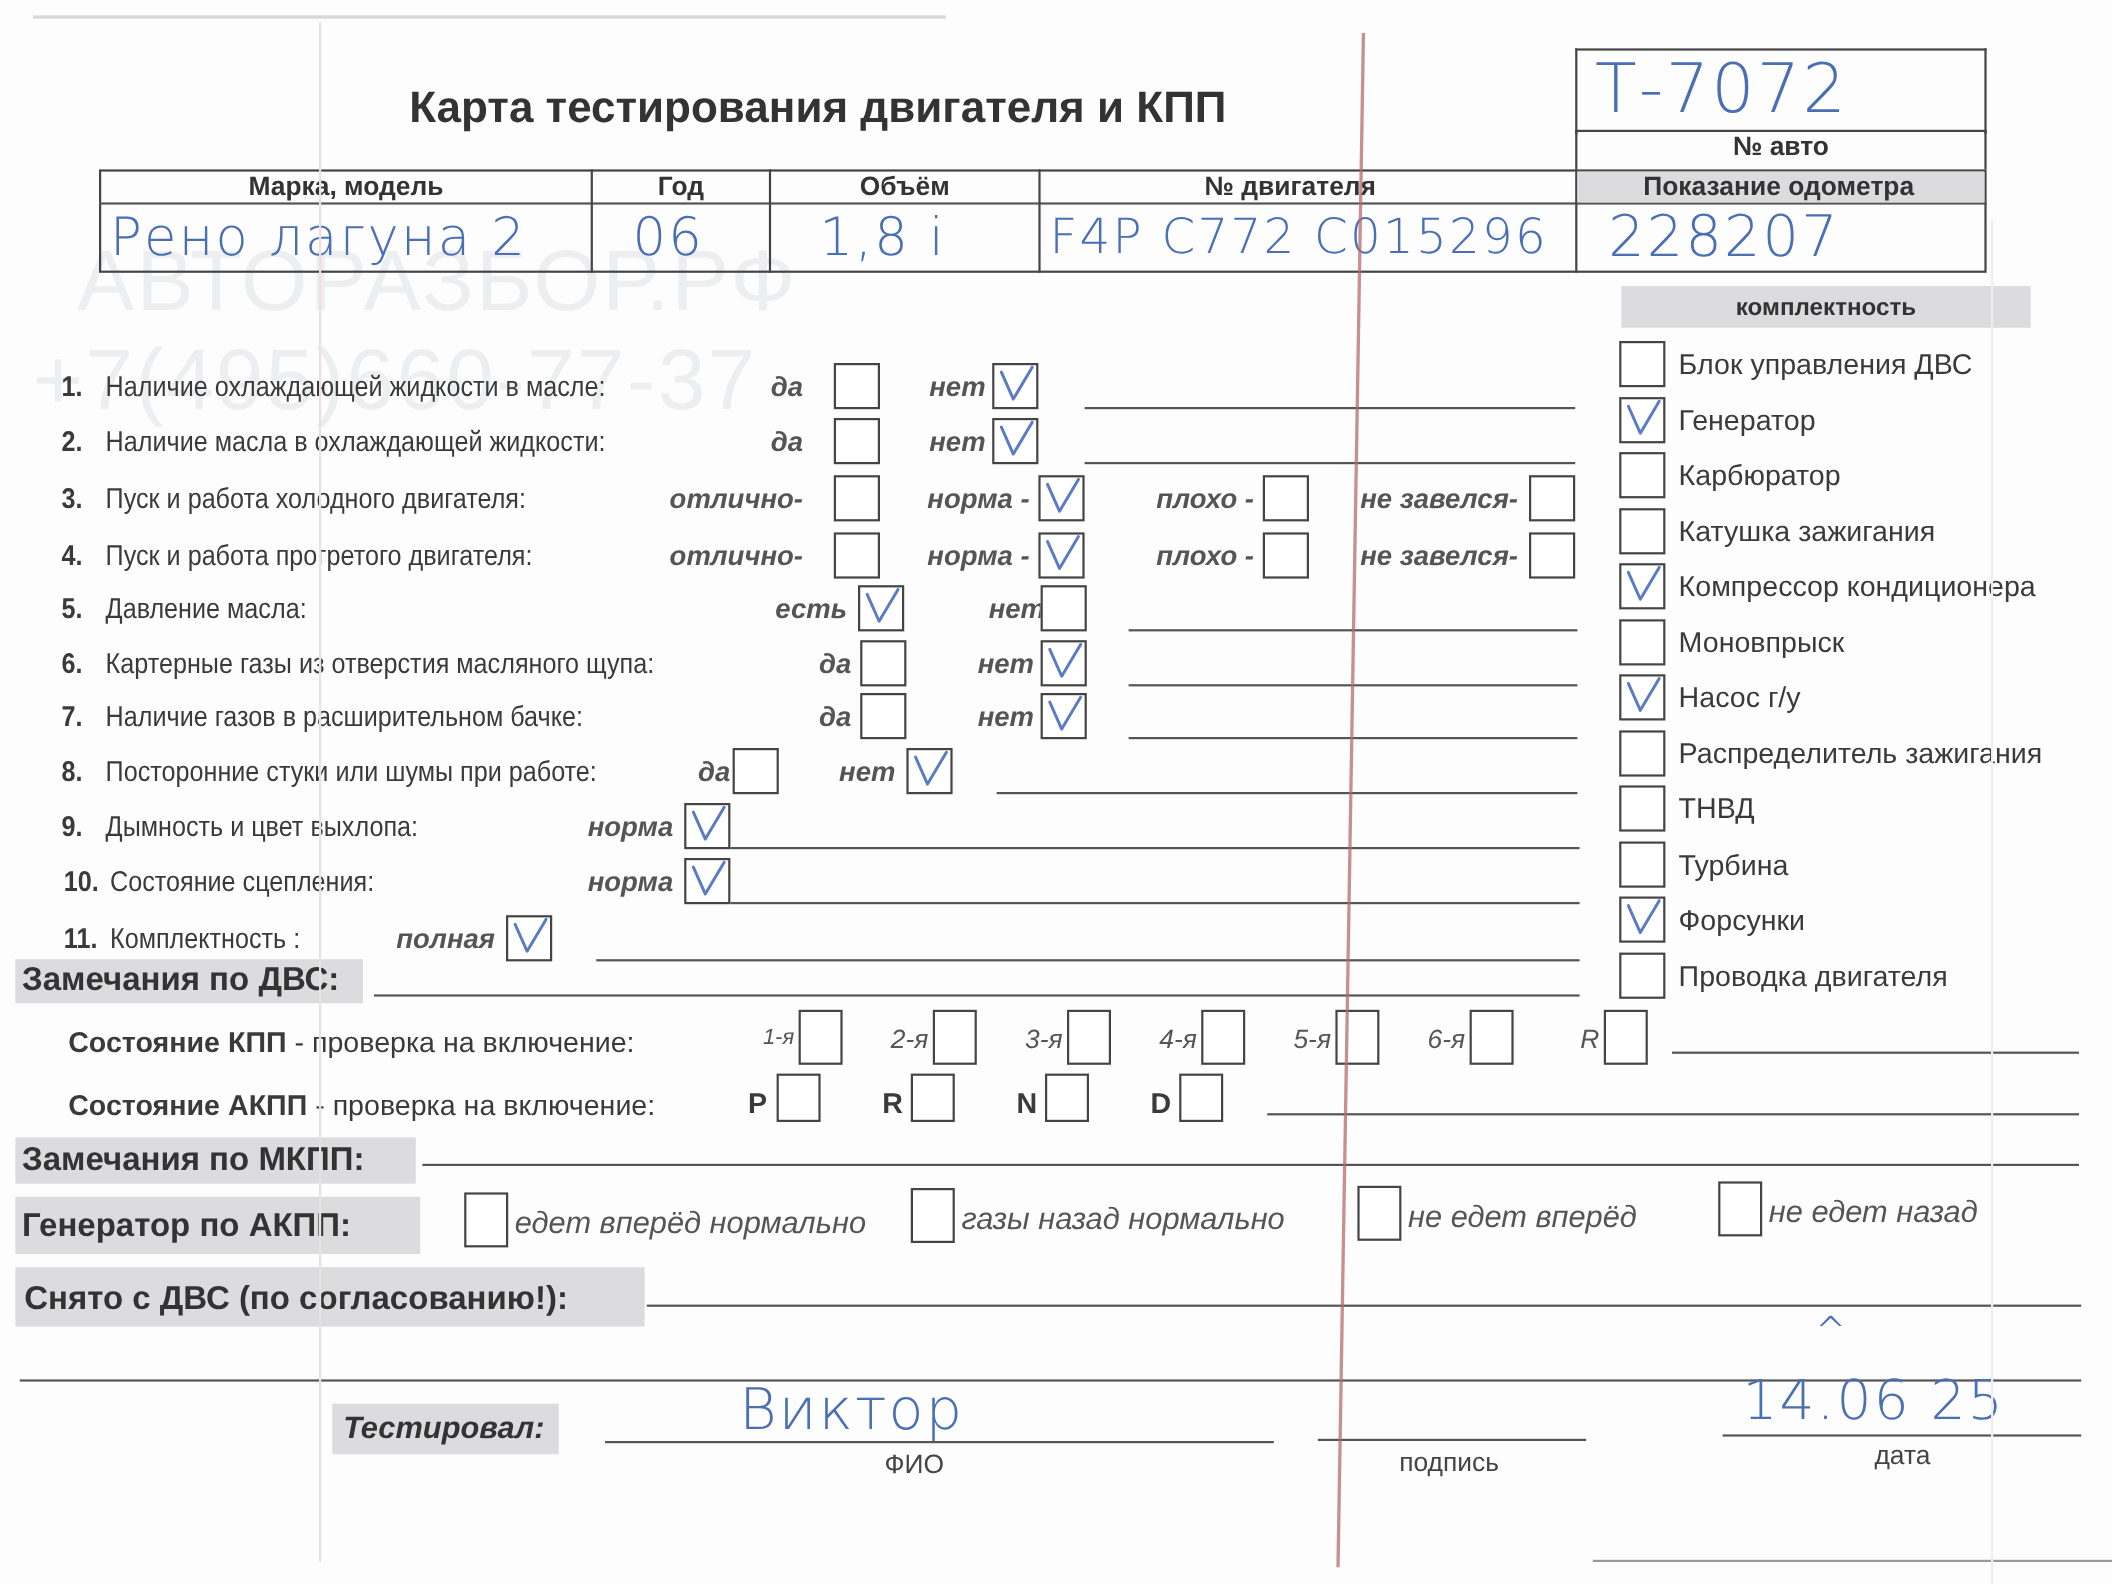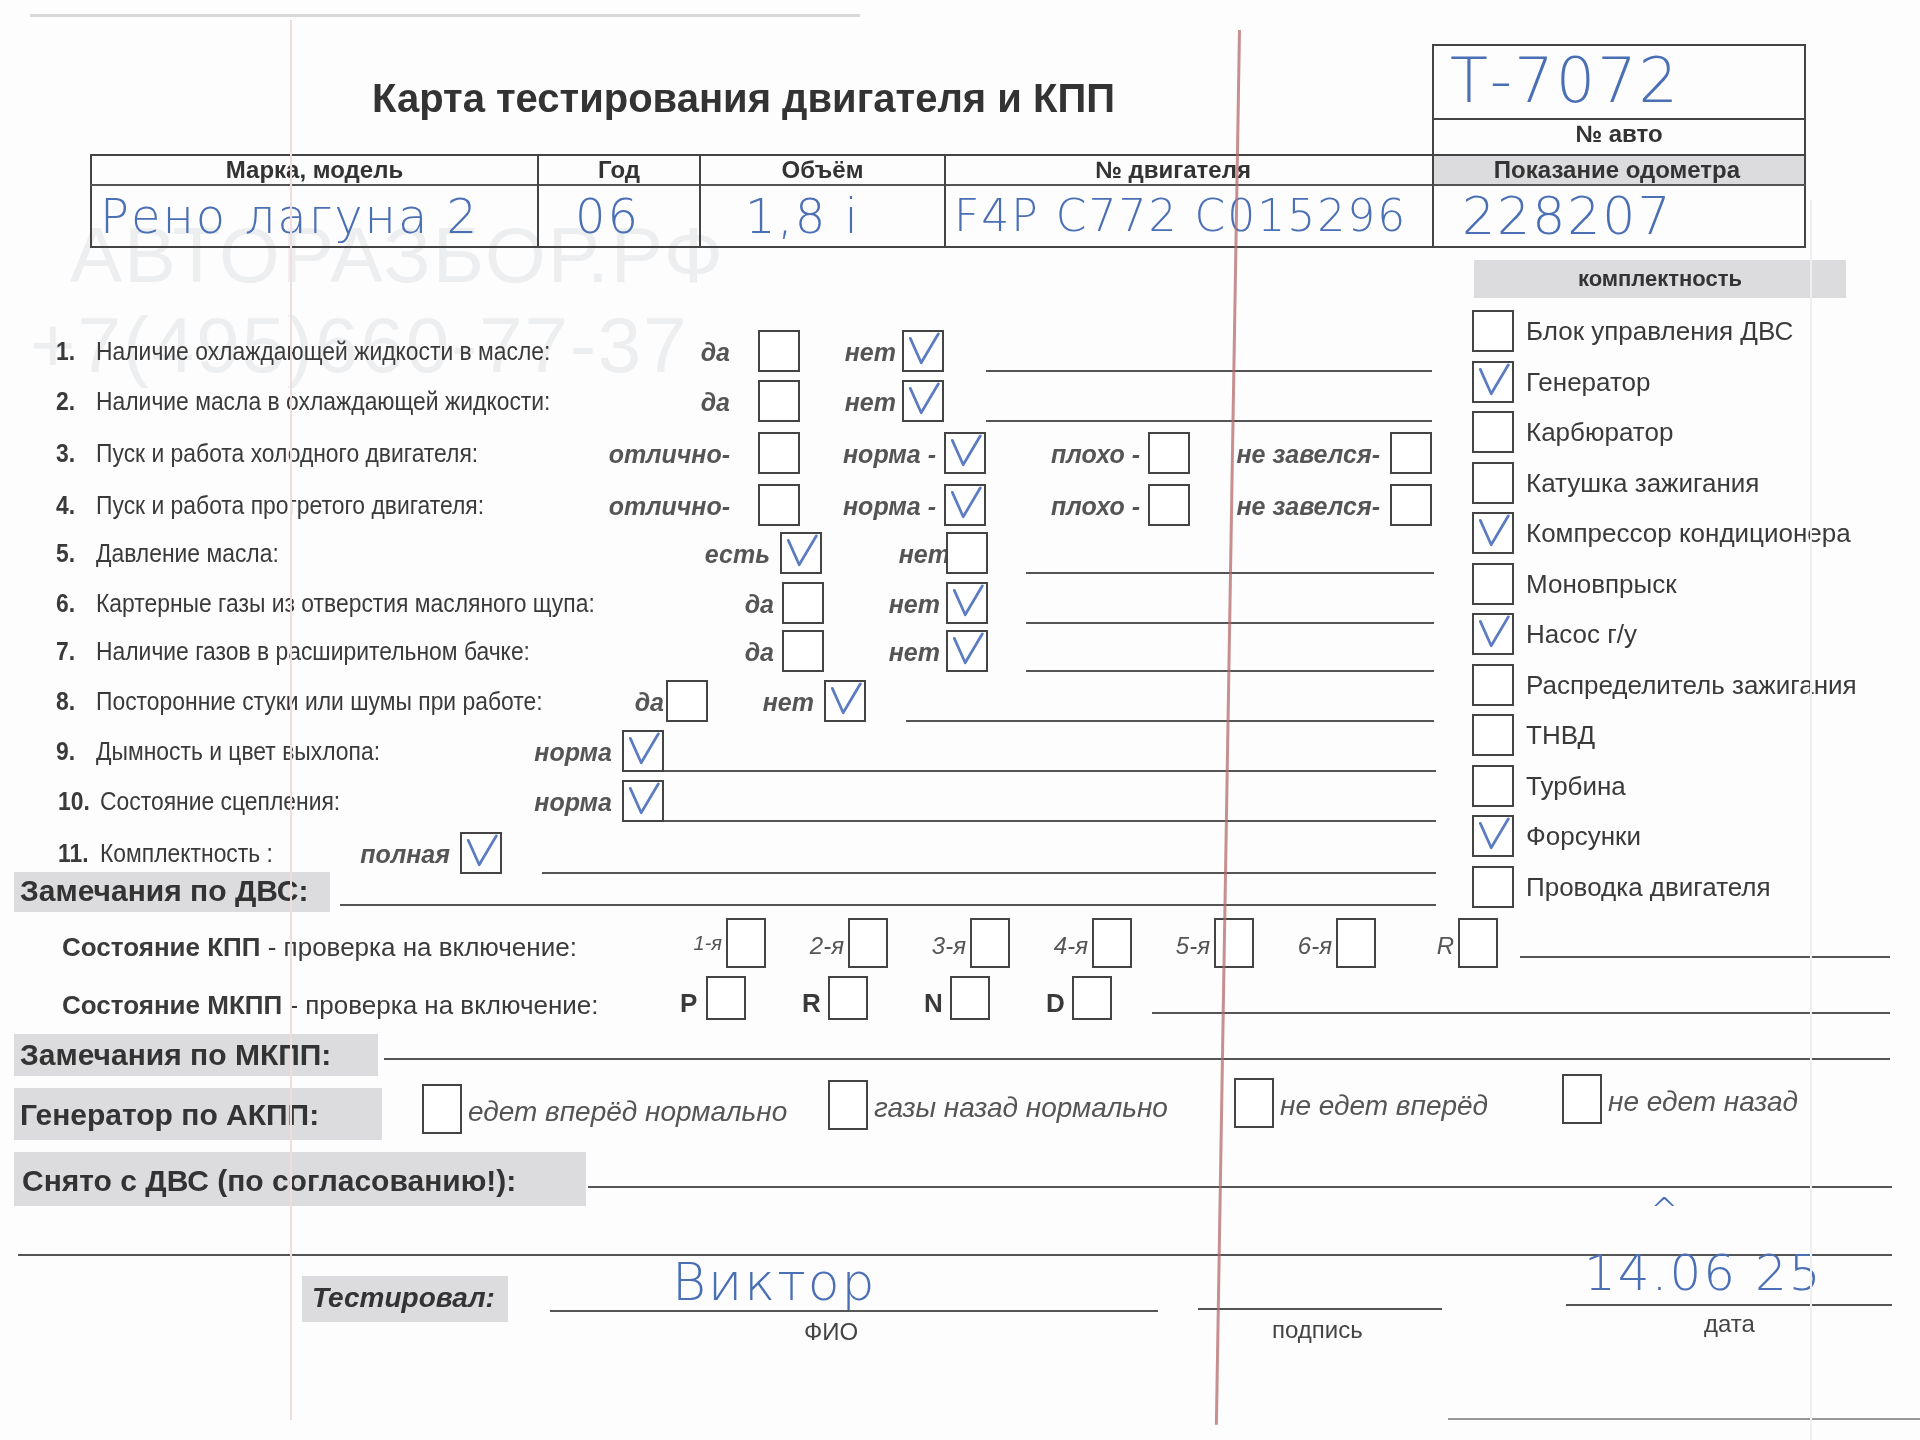--- a/index.html
+++ b/index.html
@@ -251,21 +251,21 @@
     <div class="ital" style="left: auto; top: 932px; font-weight: normal; font-size: 24px; right: 710px;">5-я</div>
     <div class="chk" style="left: 1214px; top: 918px; width: 40px; height: 50px;"></div>
     <div class="ital" style="left: auto; top: 932px; font-weight: normal; font-size: 24px; right: 588px;">6-я</div>
     <div class="chk" style="left: 1336px; top: 918px; width: 40px; height: 50px;"></div>
     <div class="ital" style="left: auto; top: 932px; font-weight: normal; font-size: 24px; right: 466px;">R</div>
     <div class="chk" style="left: 1458px; top: 918px; width: 40px; height: 50px;"></div>
   </div>
 <div class="line" style="left:1520px; top:956px; width:370px;"></div>
 
 <div class="abs" style="left:62px; top:990px; font-size:26px; white-space:nowrap;">
-  <span style="font-weight:bold;">Состояние МКПП</span><span> - проверка на включение:</span>
+  <span style="font-weight:bold;">Состояние АКПП</span><span> - проверка на включение:</span>
 </div>
 <div id="agears">
     <div class="lbl" style="left: 680px; top: 988px; font-weight: bold; transform: none;">P</div>
     <div class="chk" style="left: 706px; top: 976px; width: 40px; height: 44px;"></div>
     <div class="lbl" style="left: 802px; top: 988px; font-weight: bold; transform: none;">R</div>
     <div class="chk" style="left: 828px; top: 976px; width: 40px; height: 44px;"></div>
     <div class="lbl" style="left: 924px; top: 988px; font-weight: bold; transform: none;">N</div>
     <div class="chk" style="left: 950px; top: 976px; width: 40px; height: 44px;"></div>
     <div class="lbl" style="left: 1046px; top: 988px; font-weight: bold; transform: none;">D</div>
     <div class="chk" style="left: 1072px; top: 976px; width: 40px; height: 44px;"></div>

